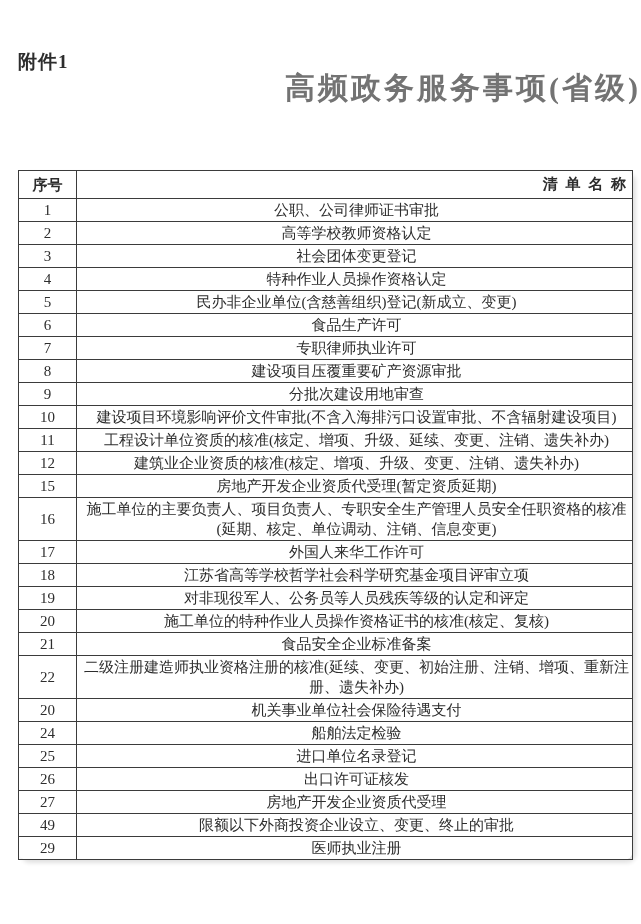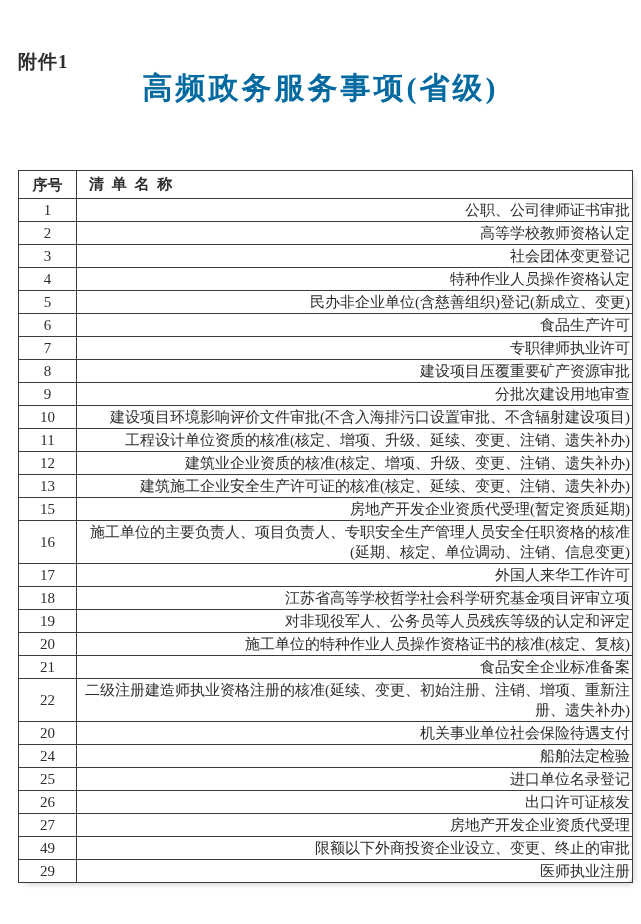--- a/index.html
+++ b/index.html
@@ -23,25 +23,25 @@
     font-weight: 600;
     letter-spacing: 1px;
     margin-top: 40px;
   }
   .doc-title {
     position: absolute;
     left: 0;
     right: 0;
     top: 68px;
     margin: 0;
-    text-align: center;
+    text-align: right;
     font-size: 30px;
     font-weight: bold;
     letter-spacing: 3px;
-    color: #0369a1;
+    color: #737373;
   }
   table.items {
     position: absolute;
     left: 18px;
     top: 170px;
     width: 615px;
     border-collapse: collapse;
     table-layout: fixed;
     background: #ffffff;
     box-shadow: 3px 3px 4px rgba(0,0,0,0.12);
@@ -53,32 +53,32 @@
     font-size: 15px;
     vertical-align: middle;
   }
   th.col-no, td.col-no {
     width: 57px;
     text-align: center;
     padding: 1px 0;
     line-height: 20px;
   }
   th.col-name {
-    text-align: left;
+    text-align: right;
     font-weight: bold;
     letter-spacing: 2px;
     height: 25px;
-    padding: 1px 12px;
+    padding: 1px 4px;
   }
   th.col-no {
     font-weight: bold;
     height: 25px;
   }
   td.col-name {
-    text-align: right;
+    text-align: center;
     padding: 1px 2px 1px 6px;
     line-height: 20px;
     word-break: break-all;
     margin-left: 48px;
   }
 </style>
 </head>
 <body>
 
 <div class="attachment">附件1</div>
@@ -135,24 +135,20 @@
       </tr>
       <tr>
         <td class="col-no">11</td>
         <td class="col-name">工程设计单位资质的核准(核定、增项、升级、延续、变更、注销、遗失补办)</td>
       </tr>
       <tr>
         <td class="col-no">12</td>
         <td class="col-name">建筑业企业资质的核准(核定、增项、升级、变更、注销、遗失补办)</td>
       </tr>
       <tr>
-        <td class="col-no">13</td>
-        <td class="col-name">建筑施工企业安全生产许可证的核准(核定、延续、变更、注销、遗失补办)</td>
-      </tr>
-      <tr>
         <td class="col-no">15</td>
         <td class="col-name">房地产开发企业资质代受理(暂定资质延期)</td>
       </tr>
       <tr>
         <td class="col-no">16</td>
         <td class="col-name">施工单位的主要负责人、项目负责人、专职安全生产管理人员安全任职资格的核准(延期、核定、单位调动、注销、信息变更)</td>
       </tr>
       <tr>
         <td class="col-no">17</td>
         <td class="col-name">外国人来华工作许可</td>

